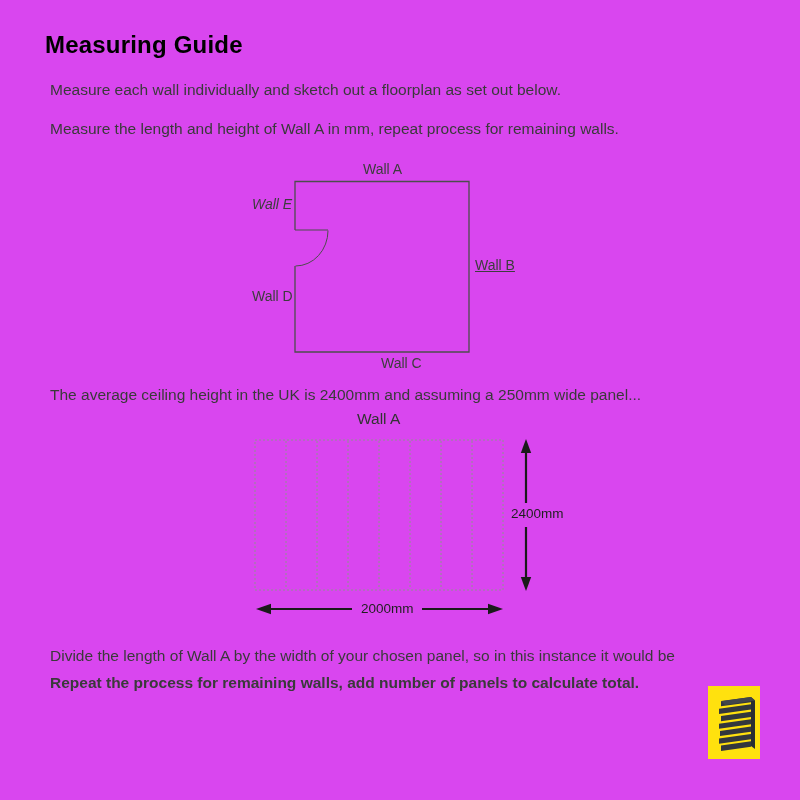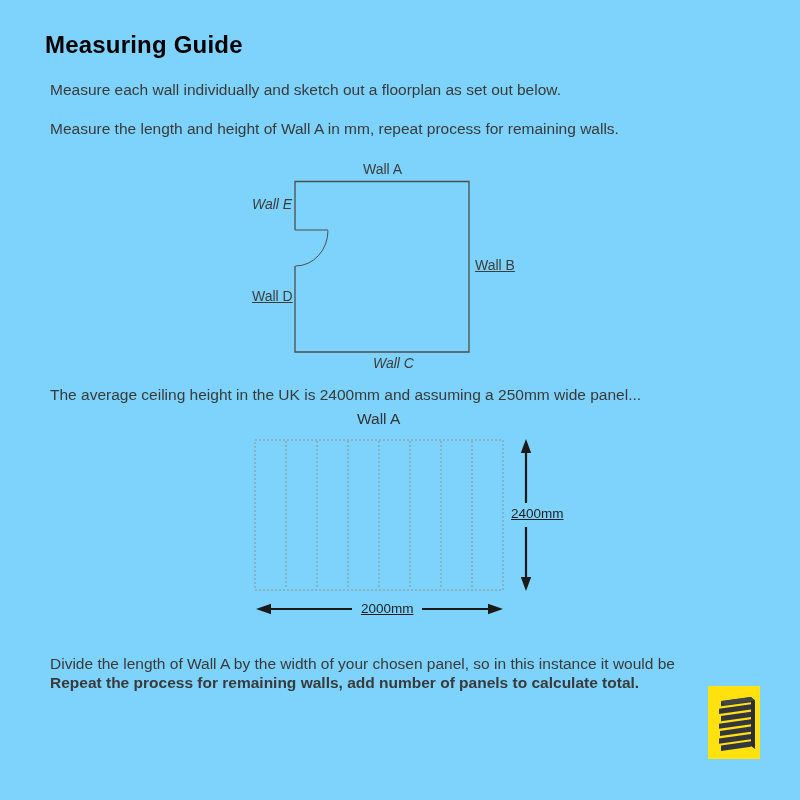--- a/index.html
+++ b/index.html
@@ -1,48 +1,48 @@
 <!DOCTYPE html>
 <html><head>
 <meta charset="utf-8">
 <style>
   * { margin: 0; padding: 0; box-sizing: border-box; }
   html, body { background: #ffffff; }
   .page {
     position: relative;
     width: 800px;
     height: 800px;
-    background: #7dd3fc;
+    background: #d946ef;
     font-family: "Liberation Sans", sans-serif;
     color: #3a3a3a;
     overflow: hidden;
   }
   .abs { position: absolute; white-space: nowrap; }
   .title {
     left: 45px; top: 31px;
     font-size: 24px;
     font-weight: bold;
     color: #000000;
     letter-spacing: 0.2px;
   }
   .body-text { font-size: 15.5px; color: #3a3a3a; }
   .p1 { left: 50px; top: 81px; }
   .p2 { left: 50px; top: 120px; }
   .p3 { left: 50px; top: 386px; text-align: right; }
-  .p4 { left: 50px; top: 647px; margin-top: 8px; }
+  .p4 { left: 50px; top: 647px; }
   .p5 { left: 50px; top: 672px; font-weight: bold; color: #2f2f2f; }
   .p6 { left: 50px; top: 674px; font-weight: bold; }
   .diagram-label { font-size: 14px; color: #3d3d3d; }
   .fp-wall-a { left: 363px; top: 161px; }
   .fp-wall-e { left: 252px; top: 196px; font-style: italic; }
   .fp-wall-b { left: 475px; top: 257px; text-decoration: underline; }
-  .fp-wall-d { left: 252px; top: 288px; text-decoration: underline; }
-  .fp-wall-c { left: 373px; top: 355px; font-style: italic; }
+  .fp-wall-d { left: 252px; top: 288px; }
+  .fp-wall-c { left: 381px; top: 355px; }
   .panel-title { left: 357px; top: 410px; font-size: 15.5px; color: #333333; }
-  .dim-label { font-size: 13.5px; color: #1f1f1f; text-decoration: underline; }
+  .dim-label { font-size: 13.5px; color: #1f1f1f; }
   .dim-height { left: 511px; top: 506px; }
   .dim-width { left: 361px; top: 601px; text-align: center; }
   svg.overlay {
     position: absolute;
     left: 0; top: 0;
     width: 800px; height: 800px;
     pointer-events: none;
   }
   .logo-box {
     position: absolute;

